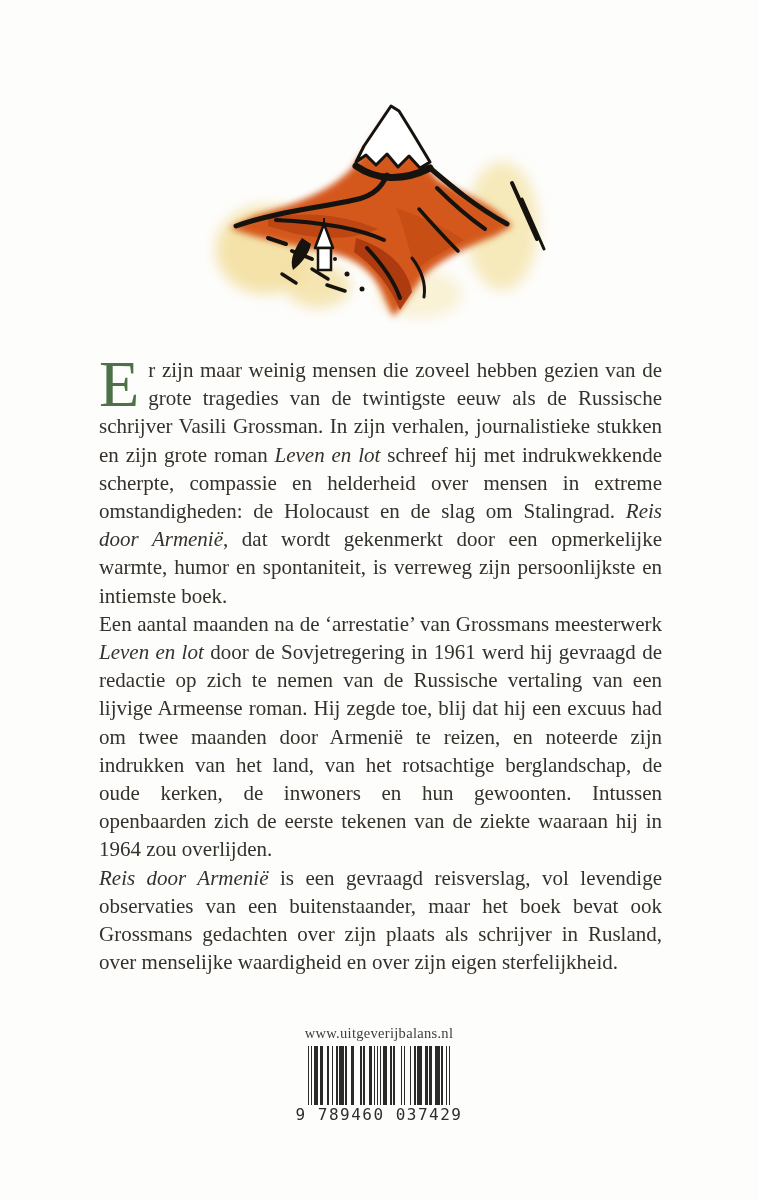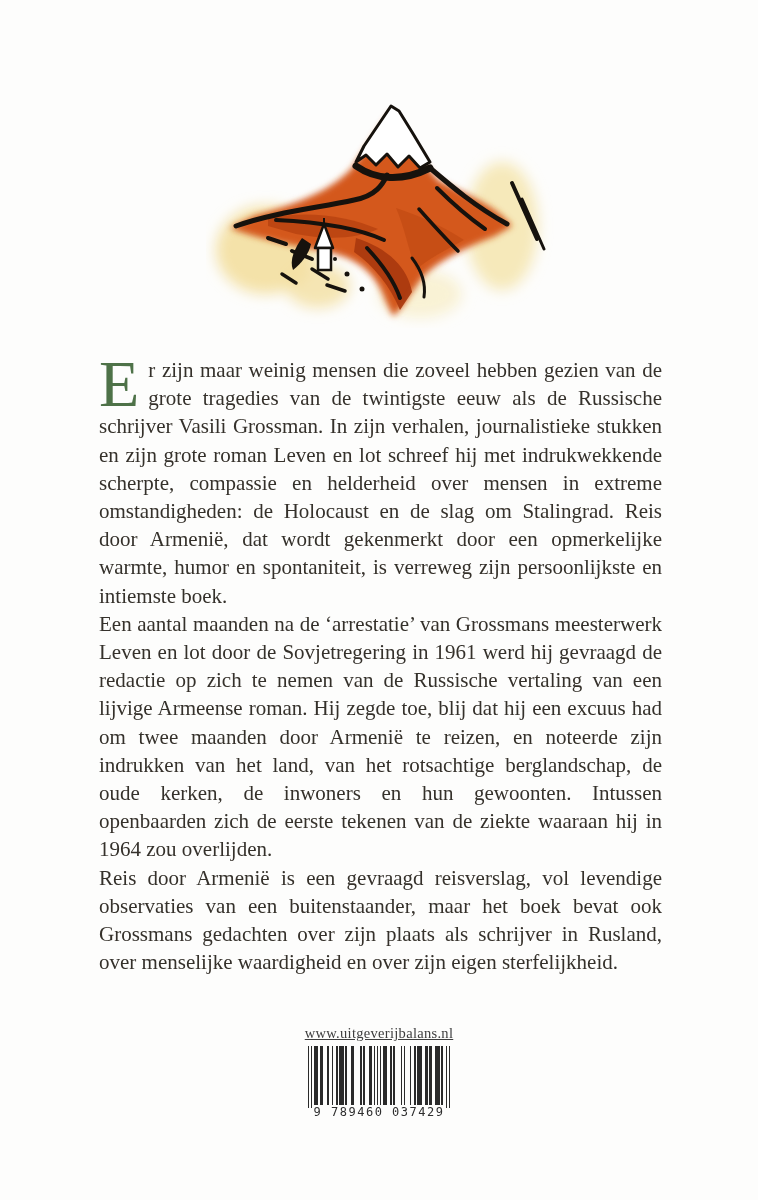--- a/index.html
+++ b/index.html
@@ -17,38 +17,37 @@
   .blurb {
     position:absolute; left:99px; top:356px; width:563px;
     font-size:21px; line-height:28.2px; text-align:justify;
     color:#35312b; text-rendering:optimizeLegibility;
   }
   .blurb p { margin:0; }
   .dropcap {
     float:left; font-size:66px; line-height:50px;
     padding:3px 9px 0 0; color:#4e7248;
   }
-  .it { }
+  .it { font-style:italic; }
 
   
   .website {
     position:absolute; left:0; right:0; top:1025px;
     text-align:center; font-size:14.5px; letter-spacing:.3px;
     color:#3d3d3d;
-    text-decoration:underline;
   }
   .barcode-wrap {
     position:absolute; left:0; right:0; top:1046px;
     display:flex; flex-direction:column; align-items:center;
   }
   .barcode-wrap svg { display:block; }
   .isbn {
     margin-top:-3px;
     font-family:"DejaVu Sans Mono", monospace;
-    font-size:12px; letter-spacing:1.5px; color:#2e2e2e;
+    font-size:16px; letter-spacing:1.5px; color:#2e2e2e;
     background:#fdfdfc; padding:0 2px;
   }
 </style>
 </head>
 <body>
 
 <div class="page">
 
   <div class="art">
     <svg viewBox="0 0 352 240">

